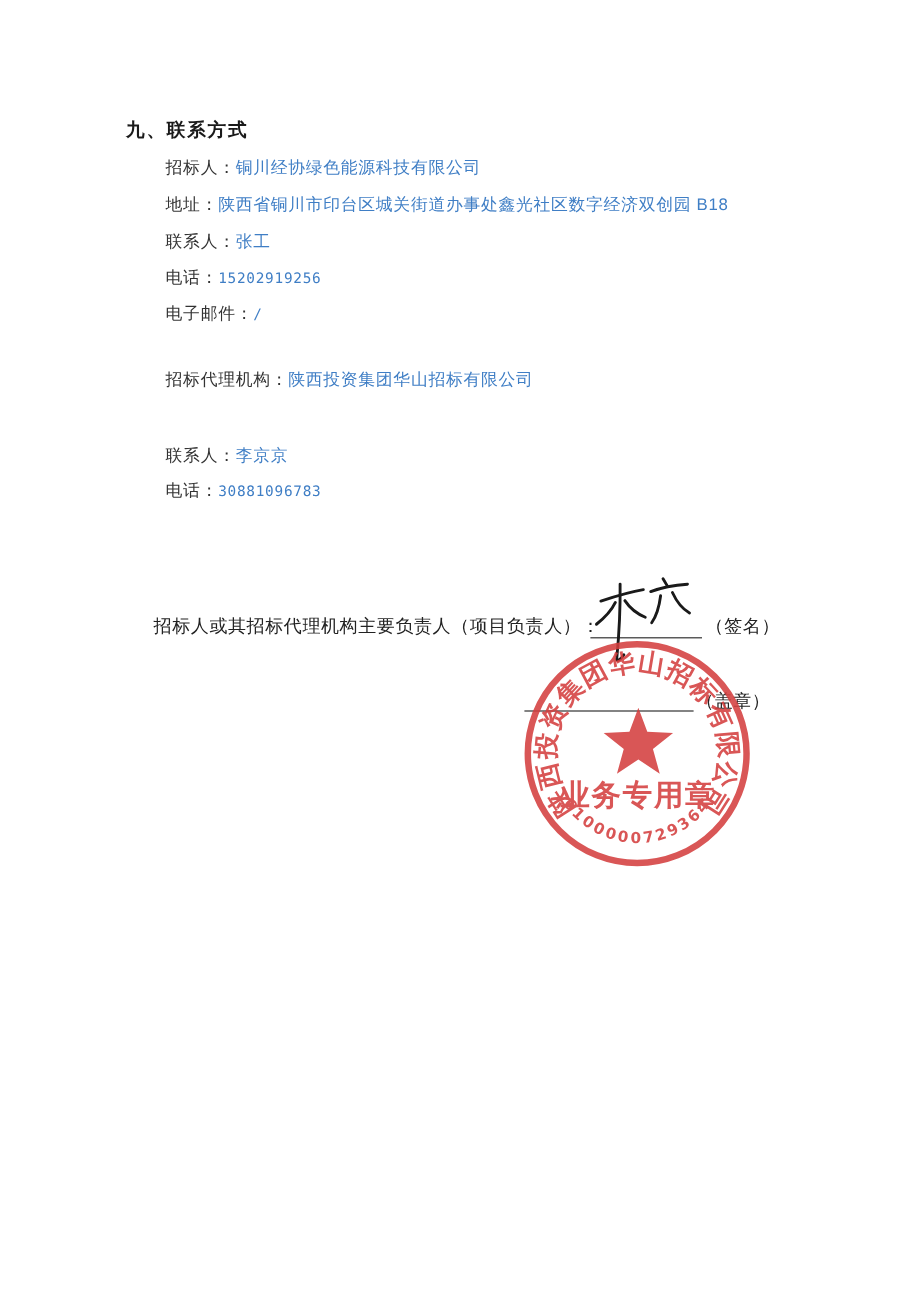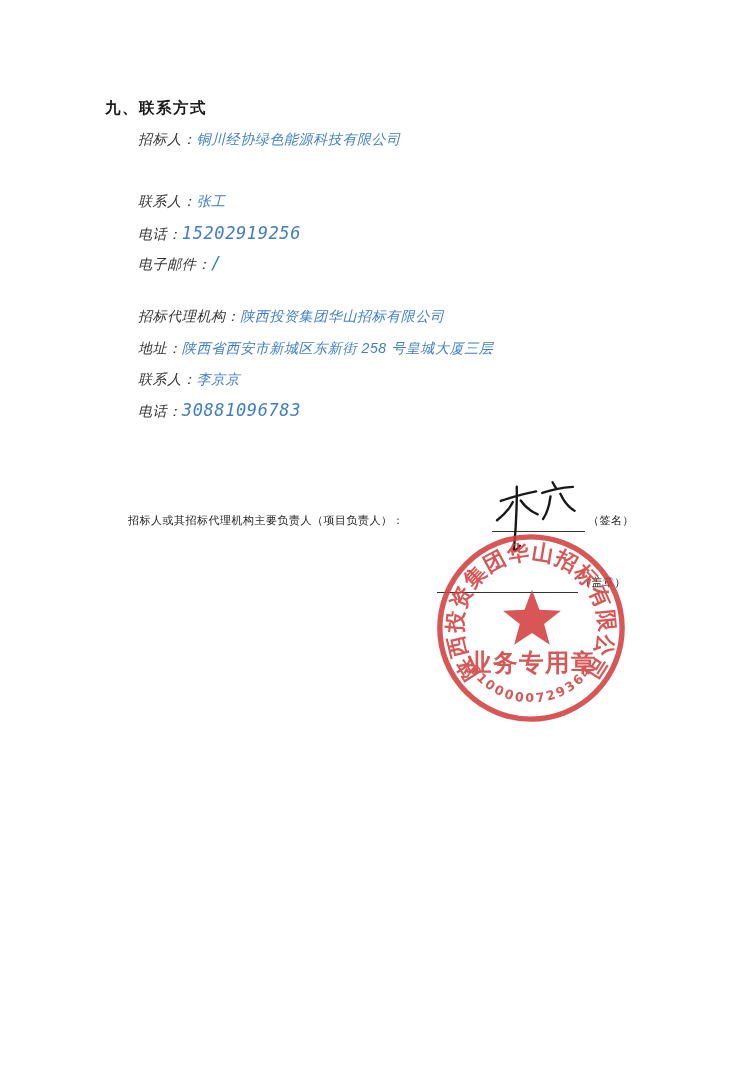--- a/index.html
+++ b/index.html
@@ -21,28 +21,27 @@
     color:#1a1a1a;
     letter-spacing:1.5px;
     white-space:nowrap;
   }
   .row {
     position:absolute;
     left:138px;
     font-size:14px;
     letter-spacing:0.6px;
     white-space:nowrap;
-    font-style:italic;
   }
   .lbl { color:#333333; }
   .val { color:#3f7ec5; }
-  .val-latin { font-family:"DejaVu Sans Mono", monospace; font-size:17px; }
+  .val-latin { font-family:"DejaVu Sans Mono", monospace; font-size:12px; }
   .sig-text {
     position:absolute;
-    font-size:11px;
+    font-size:15px;
     color:#222222;
     letter-spacing:0.5px;
     white-space:nowrap;
   }
   .uline {
     position:absolute;
     border-top:1.5px solid #333333;
     height:0;
   }
   .seal-svg {
@@ -64,35 +63,35 @@
 </head>
 <body>
 
 <div class="page">
 
   <div class="heading">九、联系方式</div>
 
   <div class="row" style="top:131px">
     <span class="lbl">招标人：</span><span class="val">铜川经协绿色能源科技有限公司</span>
   </div>
+  <div class="row" style="top:162px">
+    <span class="lbl">地址：</span><span class="val">陕西省铜川市印台区城关街道办事处鑫光社区数字经济双创园 B18</span>
+  </div>
   <div class="row" style="top:193px">
     <span class="lbl">联系人：</span><span class="val">张工</span>
   </div>
   <div class="row" style="top:223px">
     <span class="lbl">电话：</span><span class="val val-latin">15202919256</span>
   </div>
   <div class="row" style="top:253px">
     <span class="lbl">电子邮件：</span><span class="val val-latin">/</span>
   </div>
 
   <div class="row" style="top:308px">
     <span class="lbl">招标代理机构：</span><span class="val">陕西投资集团华山招标有限公司</span>
-  </div>
-  <div class="row" style="top:340px">
-    <span class="lbl">地址：</span><span class="val">陕西省西安市新城区东新街 258 号皇城大厦三层</span>
   </div>
   <div class="row" style="top:371px">
     <span class="lbl">联系人：</span><span class="val">李京京</span>
   </div>
   <div class="row" style="top:400px">
     <span class="lbl">电话：</span><span class="val val-latin">30881096783</span>
   </div>
 
   <div class="sig-text" style="left:128px; top:513px">招标人或其招标代理机构主要负责人（项目负责人）：</div>
   <div class="uline" style="left:492px; top:531px; width:93px"></div>

